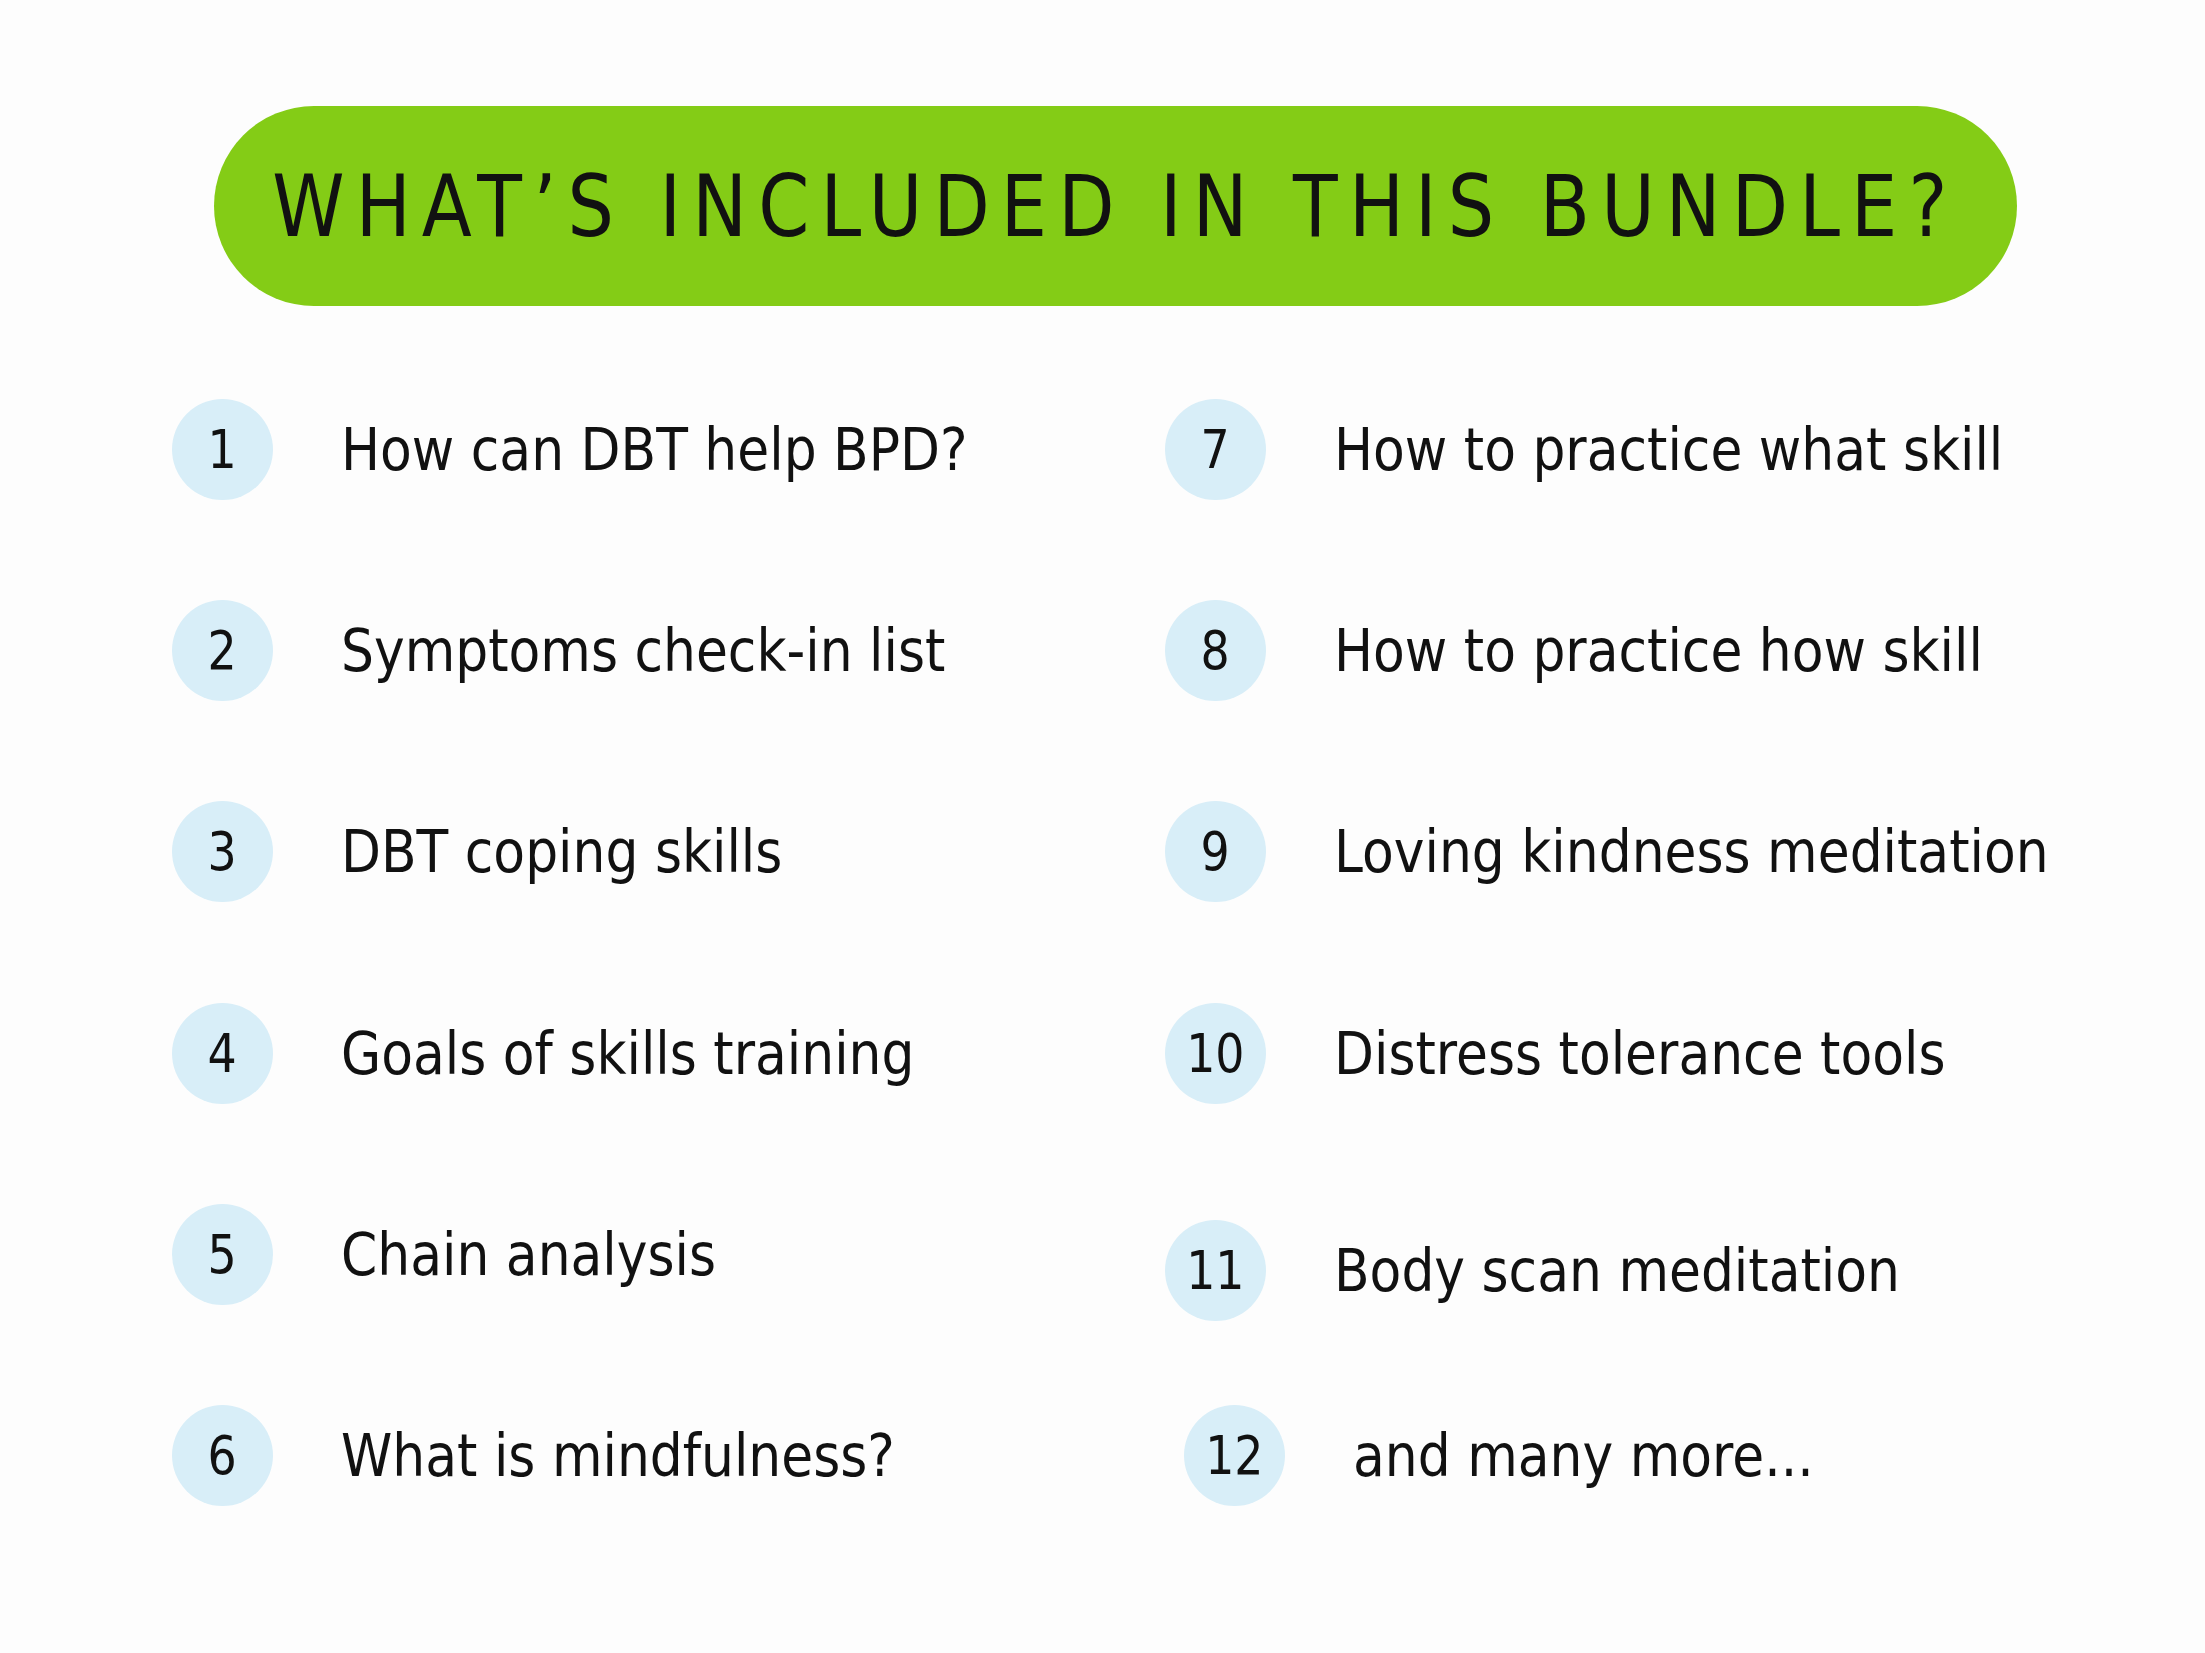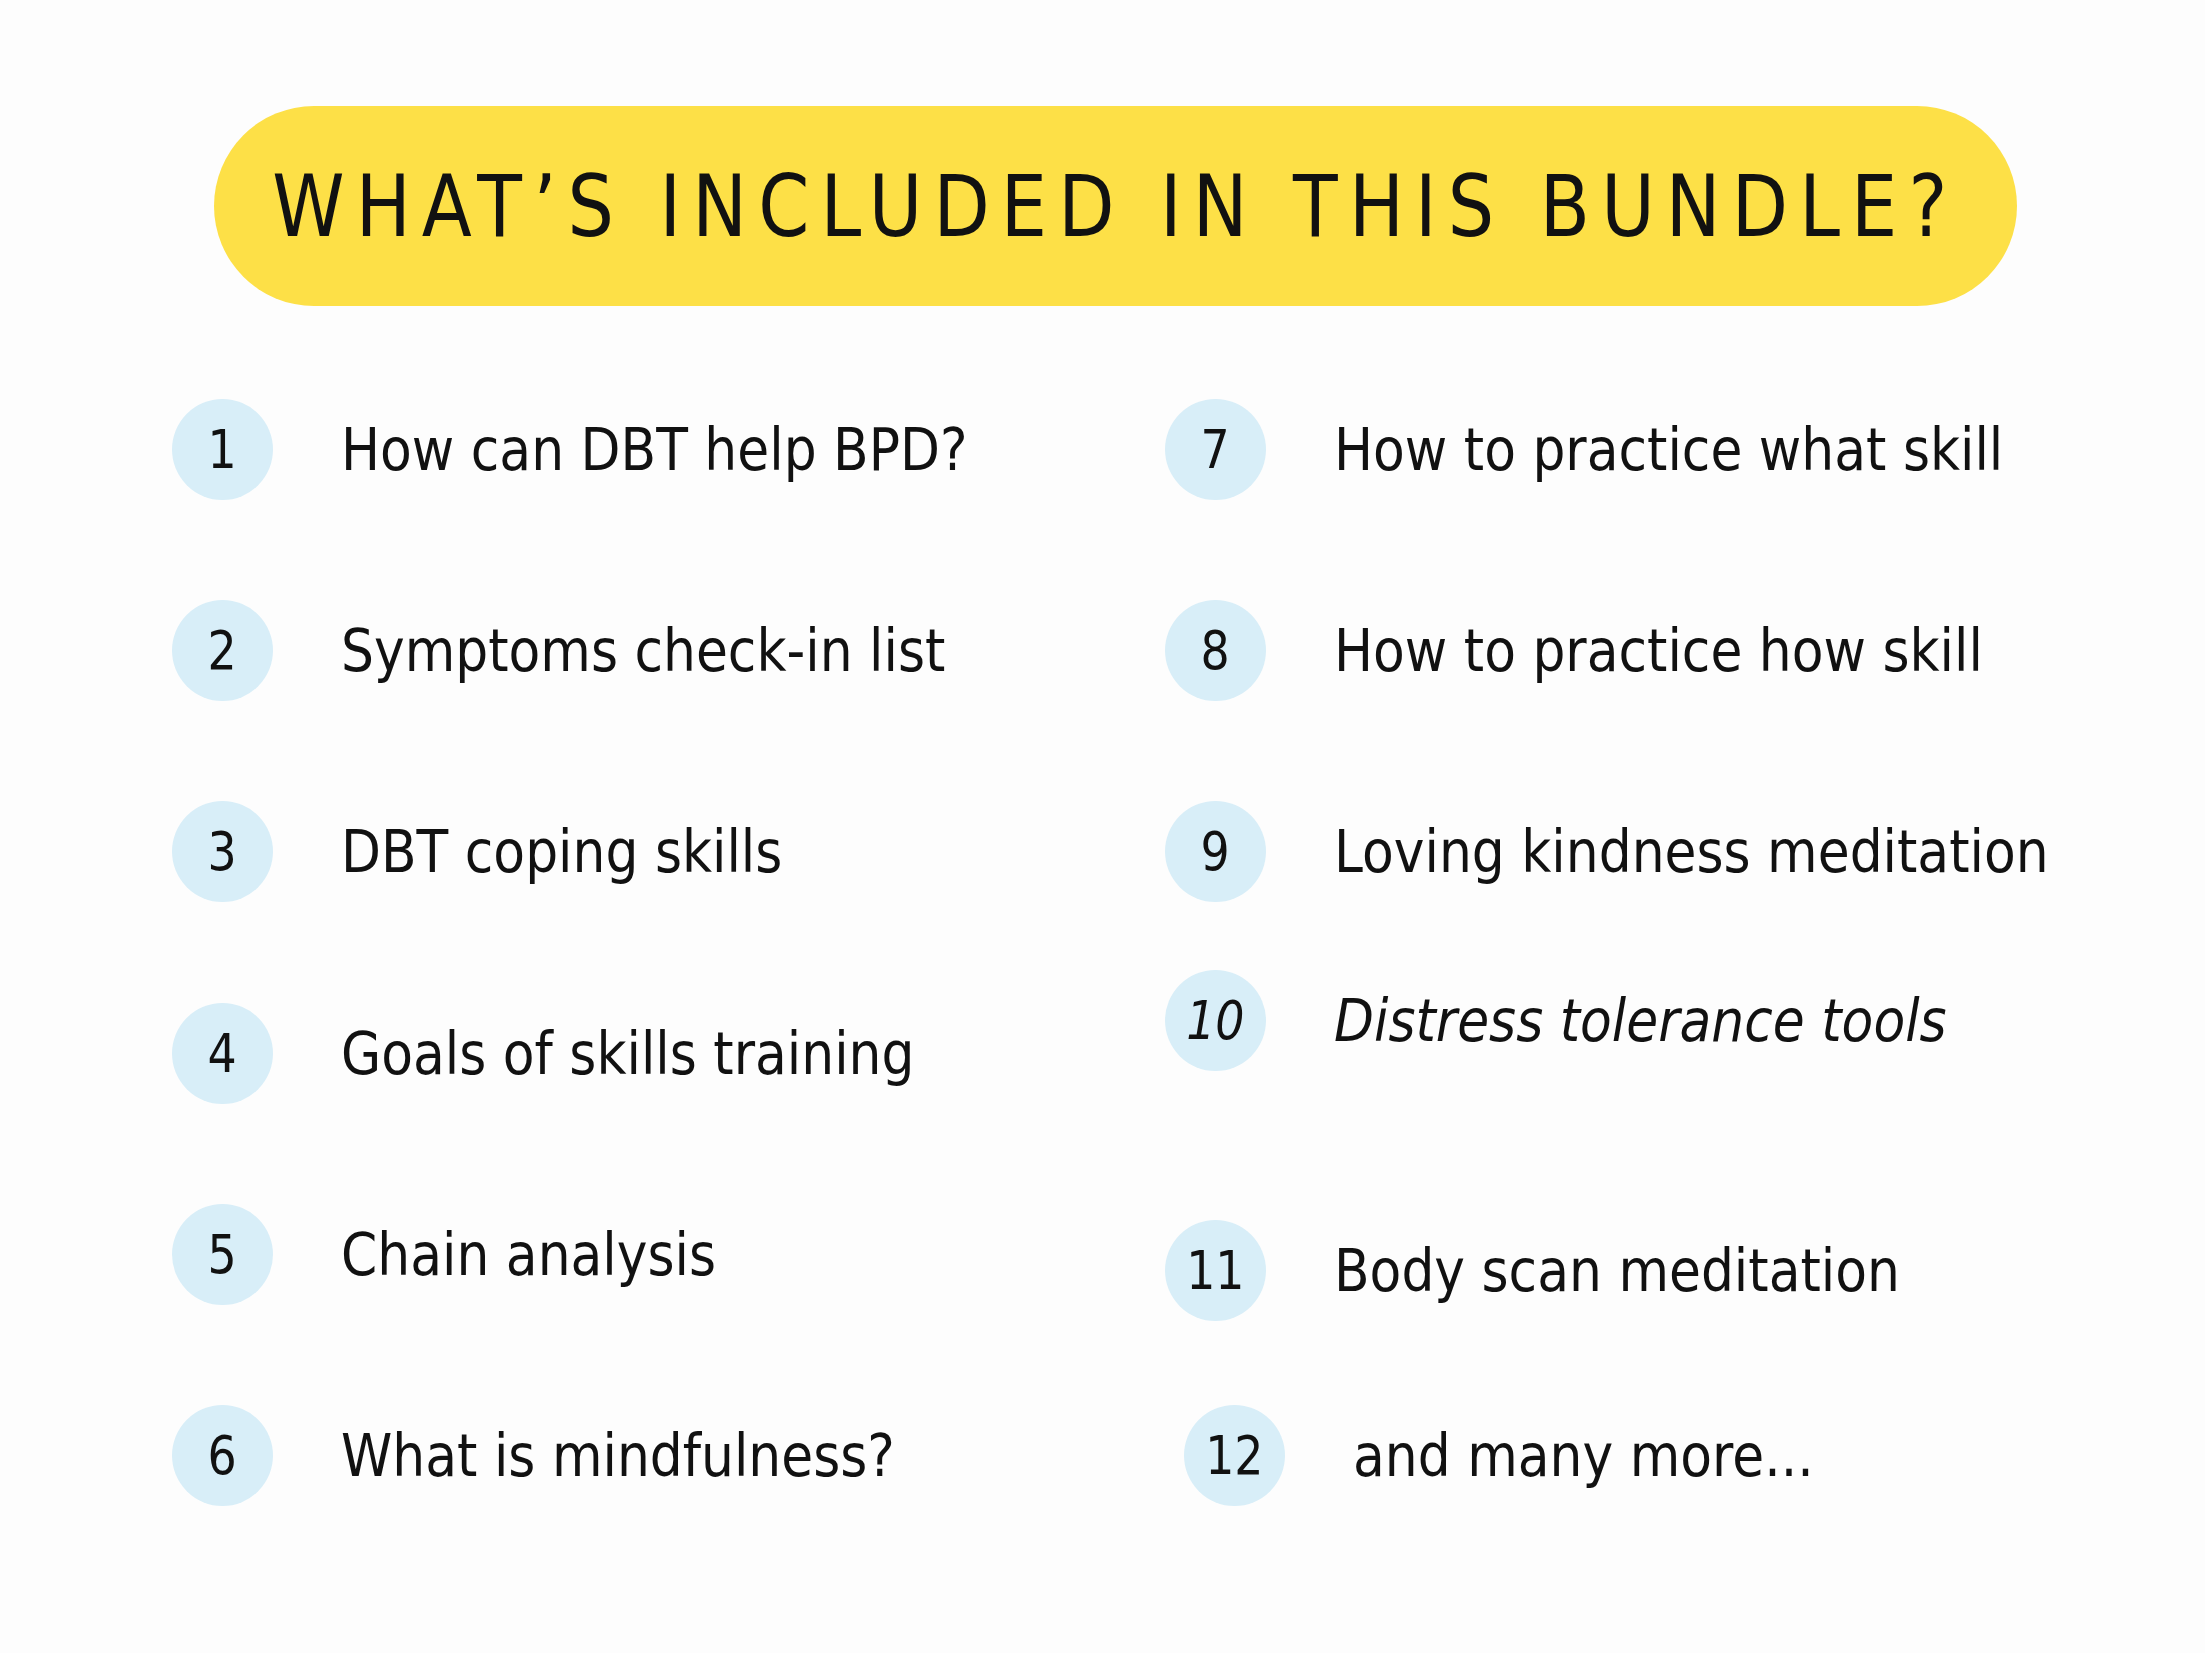--- a/index.html
+++ b/index.html
@@ -4,21 +4,21 @@
   <style>
     html, body { margin: 0; padding: 0; }
     body {
       width: 2205px; height: 1654px; background: #fdfdfd;
       position: relative; overflow: hidden;
       font-family: "DejaVu Sans", "Liberation Sans", sans-serif;
       color: #111111;
     }
     .title-pill {
       position: absolute; left: 214px; top: 106px; width: 1803px; height: 200px;
-      background: #fde047; border-radius: 100px;
+      background: #84cc16; border-radius: 100px;
       display: flex; align-items: center; justify-content: center;
     }
     .title-text {
       font-family: "DejaVu Sans", "Liberation Sans", sans-serif;
       font-size: 85px; font-weight: normal; letter-spacing: 13px;
       color: #111111; transform: scaleX(0.86); white-space: nowrap;
     }
     .item {
       position: absolute; height: 101px; display: flex; align-items: center;
     }
@@ -88,21 +88,21 @@
       <span class="num-text">8</span>
     </div>
   <span class="item-label">How to practice how skill</span>
 </div>
 <div class="item" style="left:1165px; top:801px;">
   <div class="num-circle">
       <span class="num-text">9</span>
     </div>
   <span class="item-label">Loving kindness meditation</span>
 </div>
-<div class="item" style="left:1165px; top:970px;font-style:italic;">
+<div class="item" style="left:1165px; top:1003px;">
   <div class="num-circle">
       <span class="num-text">10</span>
     </div>
   <span class="item-label">Distress tolerance tools</span>
 </div>
 <div class="item" style="left:1165px; top:1220px;">
   <div class="num-circle">
       <span class="num-text">11</span>
     </div>
   <span class="item-label">Body scan meditation</span>

